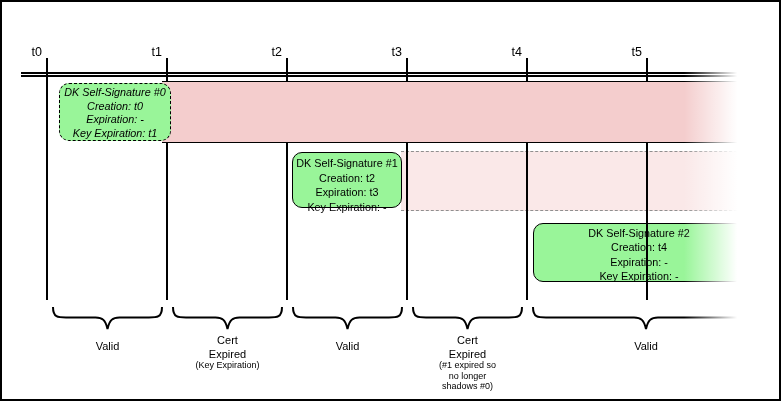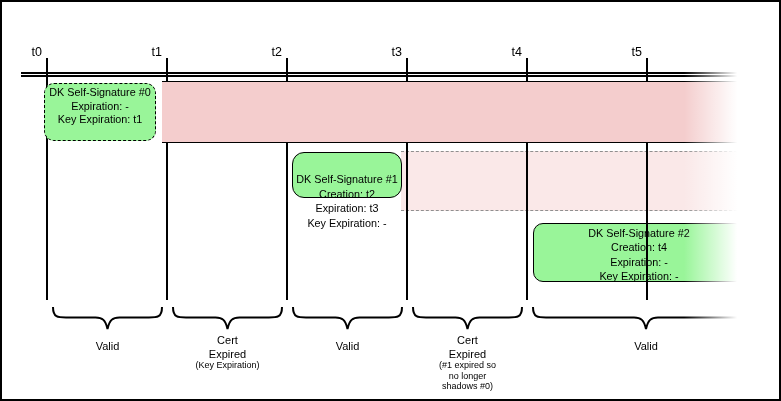--- a/index.html
+++ b/index.html
@@ -63,24 +63,24 @@
   
   .sigbox {
     position: absolute;
     background: #99F599;
     border: 1.7px solid #000;
     border-radius: 10px;
     box-sizing: border-box;
     text-align: center;
     font-size: 10.8px;
   }
-  .sigbox0 { left: 42px; top: 80.5px; width: 112px; height: 58.5px;
-             border-style: dashed; line-height: 13.6px; padding-top: 2.5px; z-index: 5; }
-  .sigbox1 { left: 290px; top: 150px; width: 110px; height: 46px;
-             line-height: 14.5px; padding-top: 19px; z-index: 5; border-radius: 12px; }
+  .sigbox0 { left: 57px; top: 80.5px; width: 112px; height: 58.5px;
+             border-style: dashed; line-height: 13.6px; padding-top: 2.5px; z-index: 5; font-style: italic; }
+  .sigbox1 { left: 290px; top: 150px; width: 110px; height: 56px;
+             line-height: 14.5px; padding-top: 3px; z-index: 5; }
   .sigbox2 { left: 531px; top: 220.5px; width: 212px; height: 59.5px;
              line-height: 14.3px; padding-top: 2.5px; z-index: 1; }
   
   .brace { position: absolute; top: 303.5px; height: 25px; z-index: 2; }
   
   .plabel {
     position: absolute;
     text-align: center;
     font-size: 11px;
     line-height: 14px;
@@ -129,20 +129,21 @@
   <div class="tick-label" style="left:149.5px">t1</div>
   <div class="tick-label" style="left:269.5px">t2</div>
   <div class="tick-label" style="left:389.5px">t3</div>
   <div class="tick-label" style="left:509.5px">t4</div>
   <div class="tick-label" style="left:629.5px">t5</div>
 
   <div class="axis"></div>
 
   <div class="sigbox sigbox0">
     <div>DK Self-Signature #0</div>
+    <div>Creation: t0</div>
     <div>Expiration: -</div>
     <div>Key Expiration: t1</div>
   </div>
 
   <div class="sigbox sigbox1">
     <div>DK Self-Signature #1</div>
     <div>Creation: t2</div>
     <div>Expiration: t3</div>
     <div>Key Expiration: -</div>
   </div>

